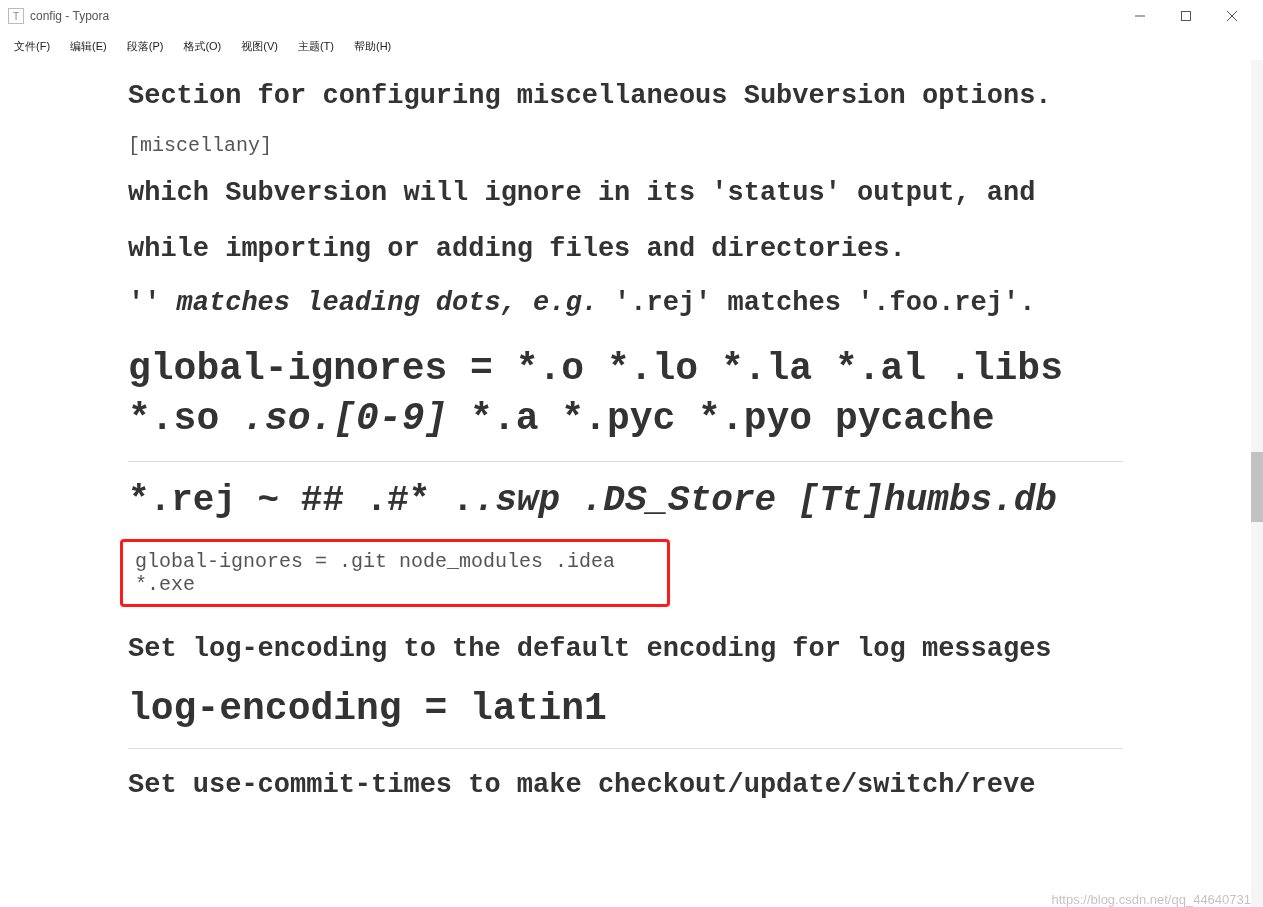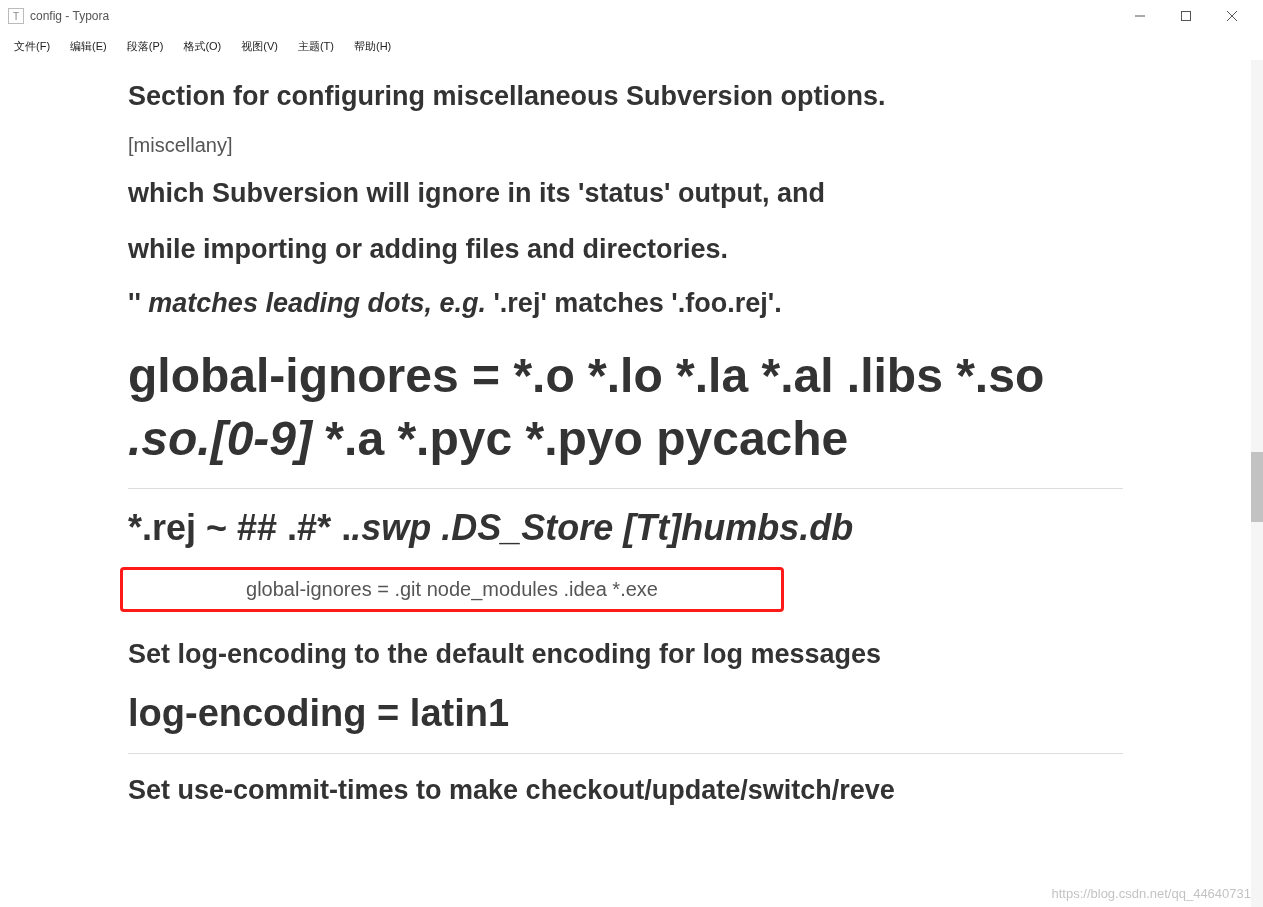--- a/index.html
+++ b/index.html
@@ -56,20 +56,21 @@
   .menu-item {
     padding: 4px 10px;
   }
   .content-wrap {
     position: absolute;
     top: 60px;
     left: 0;
     right: 12px;
     bottom: 0;
     overflow: hidden;
+    font-family: Liberation Mono, monospace;
   }
   .doc {
     padding: 0 128px 0 128px;
     color: #333;
   }
   .para-bold {
     font-size: 27px;
     font-weight: 700;
     line-height: 1.4;
     margin-top: 18px;
@@ -84,21 +85,21 @@
   .mixed-line {
     font-size: 27px;
     font-weight: 700;
     margin: 20px 0;
   }
   .mixed-line em {
     font-style: italic;
     font-weight: 700;
   }
   .h-big {
-    font-size: 48px;
+    font-size: 38px;
     font-weight: 700;
     line-height: 1.3;
     margin-top: 26px;
     margin-bottom: 10px;
   }
   .h-big em {
     font-style: italic;
     font-weight: 700;
   }
   .rule {
@@ -119,28 +120,27 @@
     font-size: 38px;
     font-weight: 700;
     margin: 18px 0;
   }
   .highlight-box {
     border: 3px solid #ff1a1a;
     border-radius: 4px;
     padding: 8px 12px;
     font-size: 20px;
     color: #555;
-    width: 664px;
+    width: 550px;
     margin: 18px 0 24px -8px;
-    text-align: center;
   }
   .watermark {
     position: absolute;
     right: 12px;
-    bottom: 6px;
+    bottom: 0;
     font-size: 13px;
     color: rgba(120,120,120,0.45);
     pointer-events: none;
   }
   .scroll-track {
     position: absolute;
     right: 0;
     top: 60px;
     width: 12px;
     bottom: 0;

